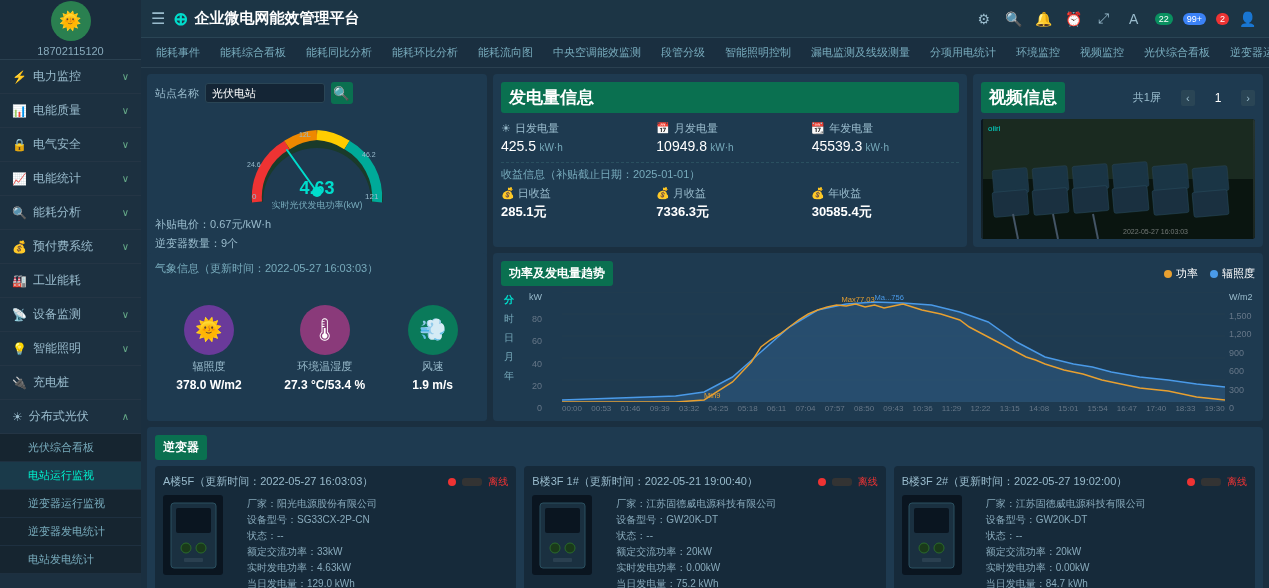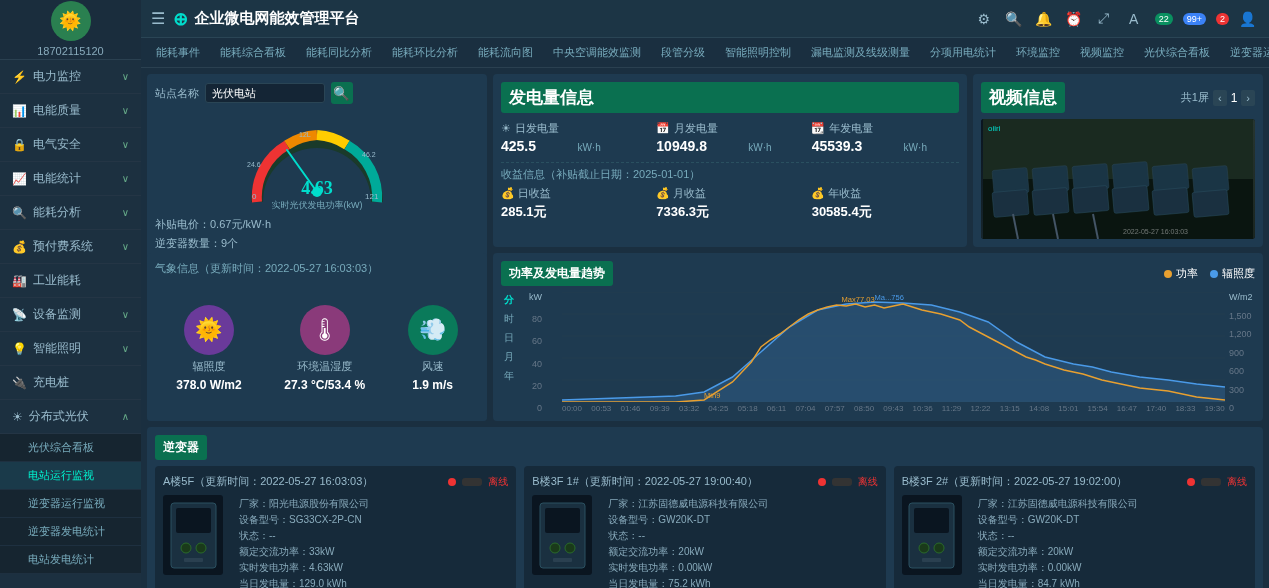--- a/index.html
+++ b/index.html
@@ -39,46 +39,46 @@
     .station-panel { background: #1e3a50; border-radius: 4px; padding: 8px; grid-column: 1; grid-row: 1 / 3; }
     .station-header { display: flex; align-items: center; gap: 6px; margin-bottom: 8px; }
     .station-label { color: #9bc; font-size: 11px; }
     .station-name-input { background: #142535; border: 1px solid #2a4555; color: #fff; padding: 3px 6px; font-size: 11px; border-radius: 3px; width: 120px; }
     .station-search-btn { width: 22px; height: 22px; background: #0a7050; border: none; color: #fff; border-radius: 3px; cursor: pointer; display: flex; align-items: center; justify-content: center; }
 
     
     .gauge-container { display: flex; justify-content: center; margin: 5px 0; }
     .gauge-wrap { position: relative; width: 160px; height: 100px; }
     .gauge-label { position: absolute; bottom: 0; left: 50%; transform: translateX(-50%); text-align: center; }
-    .gauge-value { font-size: 18px; font-weight: bold; color: #0dc; font-family: Liberation Serif, serif; }
+    .gauge-value { font-size: 18px; font-weight: bold; color: #0dc; }
     .gauge-sublabel { font-size: 9px; color: #7ab; white-space: nowrap; }
 
     
     .station-info-row { display: flex; align-items: center; margin: 4px 0; font-size: 11px; color: #9bc; }
 
     
     .generation-panel { background: #1e3a50; border-radius: 4px; padding: 8px; grid-column: 2; grid-row: 1; }
     .panel-title { font-size: 17px; font-weight: bold; color: #fff; background: #0a7050; padding: 4px 8px; border-radius: 3px; margin-bottom: 8px; }
     .gen-grid { display: grid; grid-template-columns: 1fr 1fr 1fr; gap: 8px; margin-bottom: 8px; }
     .gen-item { display: flex; flex-direction: column; gap: 2px; }
     .gen-item-header { display: flex; align-items: center; gap: 4px; color: #9bc; font-size: 11px; }
-    .gen-item-value { font-size: 14px; font-weight: bold; color: #fff; }
-    .gen-item-unit { font-size: 10px; color: #7ab; margin-left: 38px; }
+    .gen-item-value { font-size: 14px; font-weight: normal; color: #fff; }
+    .gen-item-unit { font-size: 10px; color: #7ab; }
     .gen-divider { border-top: 1px dashed #2a5060; margin: 4px 0; }
     .revenue-label { font-size: 11px; color: #7ab; margin-bottom: 4px; }
     .revenue-grid { display: grid; grid-template-columns: 1fr 1fr 1fr; gap: 8px; }
     .revenue-item { display: flex; flex-direction: column; gap: 2px; }
     .revenue-item-label { display: flex; align-items: center; gap: 3px; color: #9bc; font-size: 11px; }
     .revenue-item-value { font-size: 13px; font-weight: bold; color: #fff; }
 
     
     .video-panel { background: #1e3a50; border-radius: 4px; padding: 8px; grid-column: 3; grid-row: 1; }
     .video-header { display: flex; align-items: center; justify-content: space-between; margin-bottom: 6px; }
     .video-count { font-size: 11px; color: #9bc; }
-    .video-nav { display: flex; align-items: center; gap: 4px; }
+    .video-nav { display: flex; align-items: center; gap: 20px; }
     .video-nav-btn { background: #2a4555; border: none; color: #9bc; padding: 2px 5px; border-radius: 2px; cursor: pointer; font-size: 11px; }
     .video-placeholder { background: #0a1520; border-radius: 3px; height: 120px; display: flex; align-items: center; justify-content: center; color: #456; font-size: 11px; overflow: hidden; position: relative; }
     .video-image { width: 100%; height: 100%; background: linear-gradient(135deg, #0a1520 0%, #1a2a30 40%, #2a3a35 60%, #1a2520 100%); position: relative; }
 
     
     .weather-panel { background: #1e3a50; border-radius: 4px; padding: 8px; grid-column: 1; grid-row: 2; display: flex; flex-direction: column; }
     .weather-title { font-size: 11px; color: #7ab; margin-bottom: 8px; }
     .weather-items { display: flex; justify-content: space-around; flex: 1; align-items: center; }
     .weather-item { display: flex; flex-direction: column; align-items: center; gap: 4px; }
     .weather-icon { width: 50px; height: 50px; border-radius: 50%; display: flex; align-items: center; justify-content: center; font-size: 22px; }
@@ -105,21 +105,21 @@
     .inverter-grid { display: grid; grid-template-columns: repeat(3, 1fr); gap: 8px; }
     .inverter-card { background: #162a3a; border-radius: 4px; padding: 8px; }
     .inverter-card-header { display: flex; align-items: center; justify-content: space-between; margin-bottom: 6px; font-size: 11px; color: #9bc; }
     .inverter-status { display: flex; align-items: center; gap: 4px; }
     .status-dot { width: 8px; height: 8px; border-radius: 50%; }
     .status-dot.red { background: #e33; }
     .status-offline { font-size: 10px; color: #e33; }
     .inverter-body { display: flex; gap: 8px; }
     .inverter-image { width: 60px; height: 80px; background: #0a1520; border-radius: 3px; display: flex; align-items: center; justify-content: center; flex-shrink: 0; }
     .inverter-info { flex: 1; }
-    .inverter-info-row { font-size: 10px; color: #8ab; margin: 2px 8px; }
+    .inverter-info-row { font-size: 10px; color: #8ab; margin: 2px 16px; }
 
     svg { display: block; }
     
     
     .gauge-svg { width: 160px; height: 100px; }
 
     .hamburger-icon { font-size: 16px; color: #9bc; margin-right: 8px; }
   </style>
 </head>
 <body>
@@ -554,21 +554,21 @@
             <div class="inverter-info-row"><span>状态：--</span></div>
             <div class="inverter-info-row"><span>额定交流功率：33kW</span></div>
             <div class="inverter-info-row"><span>实时发电功率：4.63kW</span></div>
             <div class="inverter-info-row"><span>当日发电量：129.0 kWh</span></div>
           </div>
         </div>
       </div>
 
       <div class="inverter-card">
         <div class="inverter-card-header">
-          <span>B楼3F 1#（更新时间：2022-05-27 19:00:40）</span>
+          <span>B楼3F 1#（更新时间：2022-05-21 19:00:40）</span>
           <div class="inverter-status">
             <div class="status-dot red"></div>
             <div style="width:20px;height:8px;background:#333;border-radius:3px;margin:0 2px;"></div>
             <span class="status-offline">离线</span>
           </div>
         </div>
         <div class="inverter-body">
           <div class="inverter-image">
             <svg width="55" height="75" viewBox="0 0 55 75">
               <rect x="5" y="5" width="45" height="65" rx="3" fill="#1a3040" stroke="#2a5060" stroke-width="1"></rect>

